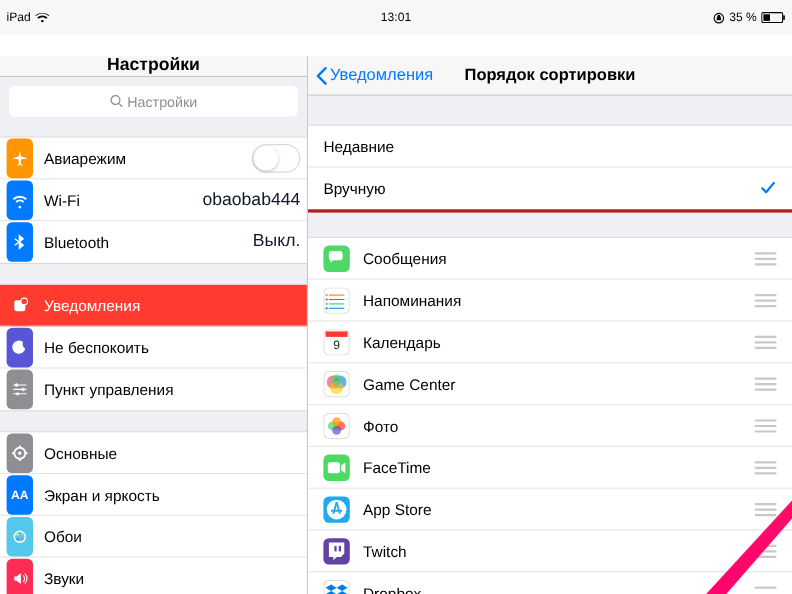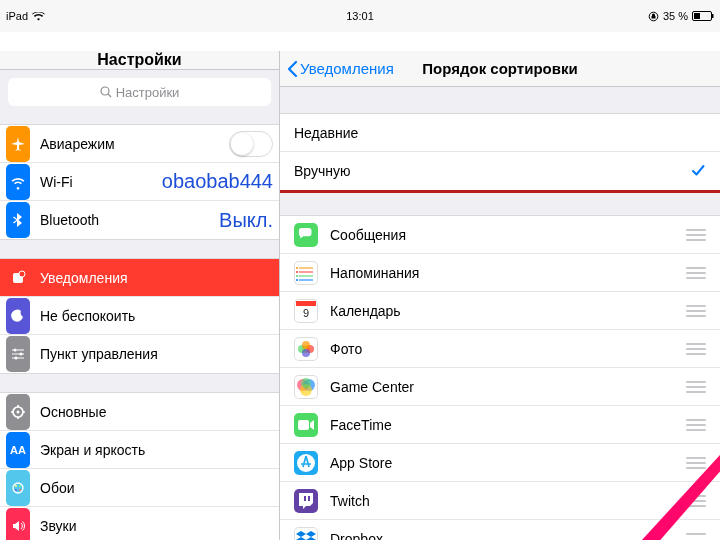--- a/index.html
+++ b/index.html
@@ -82,22 +82,22 @@
 .side-item:last-child { border-bottom: none; }
 .side-item.selected { background: #ff3b30; color: #fff; }
 .side-icon {
   width: 24px; height: 36px;
   border-radius: 5px;
   display: flex; align-items: center; justify-content: center;
   flex-shrink: 0;
 }
 .side-item .value {
   margin-left: auto;
-  color: #1d4ed8;
-  font-size: 20px;
+  color: #0f172a;
+  font-size: 16px;
 }
 .toggle {
   margin-left: auto;
   width: 44px; height: 26px;
   border-radius: 13px;
   background: #fff;
   border: 1.5px solid #d9d9db;
   position: relative;
 }
 .toggle::after {
@@ -427,46 +427,46 @@
             <span>Календарь</span>
             <div class="drag">
               <span></span>
               <span></span>
               <span></span>
             </div>
           </div>
           <div class="row">
             <div class="app-icon" style="background:#fff;box-shadow:inset 0 0 0 1px #ddd;">
               <svg width="24" height="24" viewBox="0 0 24 24">
+                <circle cx="9" cy="10" r="6" fill="#ff2d55" opacity="0.6"></circle>
+                <circle cx="15" cy="10" r="6" fill="#007aff" opacity="0.6"></circle>
+                <circle cx="12" cy="15" r="6" fill="#ffcc00" opacity="0.6"></circle>
+                <circle cx="12" cy="8" r="5" fill="#4cd964" opacity="0.6"></circle>
+              </svg>
+            </div>
+            <span>Game Center</span>
+            <div class="drag">
+              <span></span>
+              <span></span>
+              <span></span>
+            </div>
+          </div>
+          <div class="row">
+            <div class="app-icon" style="background:#fff;box-shadow:inset 0 0 0 1px #ddd;">
+              <svg width="24" height="24" viewBox="0 0 24 24">
                 <g transform="translate(12,12)">
                   <circle r="4" fill="#ffcc00" opacity="0.7"></circle>
                   <circle r="4" cx="4" fill="#ff3b30" opacity="0.7"></circle>
                   <circle r="4" cx="-4" fill="#4cd964" opacity="0.7"></circle>
                   <circle r="4" cy="4" fill="#5856d6" opacity="0.7"></circle>
                   <circle r="4" cy="-4" fill="#ff9500" opacity="0.7"></circle>
                 </g>
               </svg>
             </div>
             <span>Фото</span>
-            <div class="drag">
-              <span></span>
-              <span></span>
-              <span></span>
-            </div>
-          </div>
-          <div class="row">
-            <div class="app-icon" style="background:#fff;box-shadow:inset 0 0 0 1px #ddd;">
-              <svg width="24" height="24" viewBox="0 0 24 24">
-                <circle cx="9" cy="10" r="6" fill="#ff2d55" opacity="0.6"></circle>
-                <circle cx="15" cy="10" r="6" fill="#007aff" opacity="0.6"></circle>
-                <circle cx="12" cy="15" r="6" fill="#ffcc00" opacity="0.6"></circle>
-                <circle cx="12" cy="8" r="5" fill="#4cd964" opacity="0.6"></circle>
-              </svg>
-            </div>
-            <span>Game Center</span>
             <div class="drag">
               <span></span>
               <span></span>
               <span></span>
             </div>
           </div>
           <div class="row">
             <div class="app-icon" style="background:#4cd964;">
               <svg width="24" height="24" viewBox="0 0 24 24">
                 <rect x="4" y="7" width="11" height="10" rx="2" fill="#fff"></rect>

